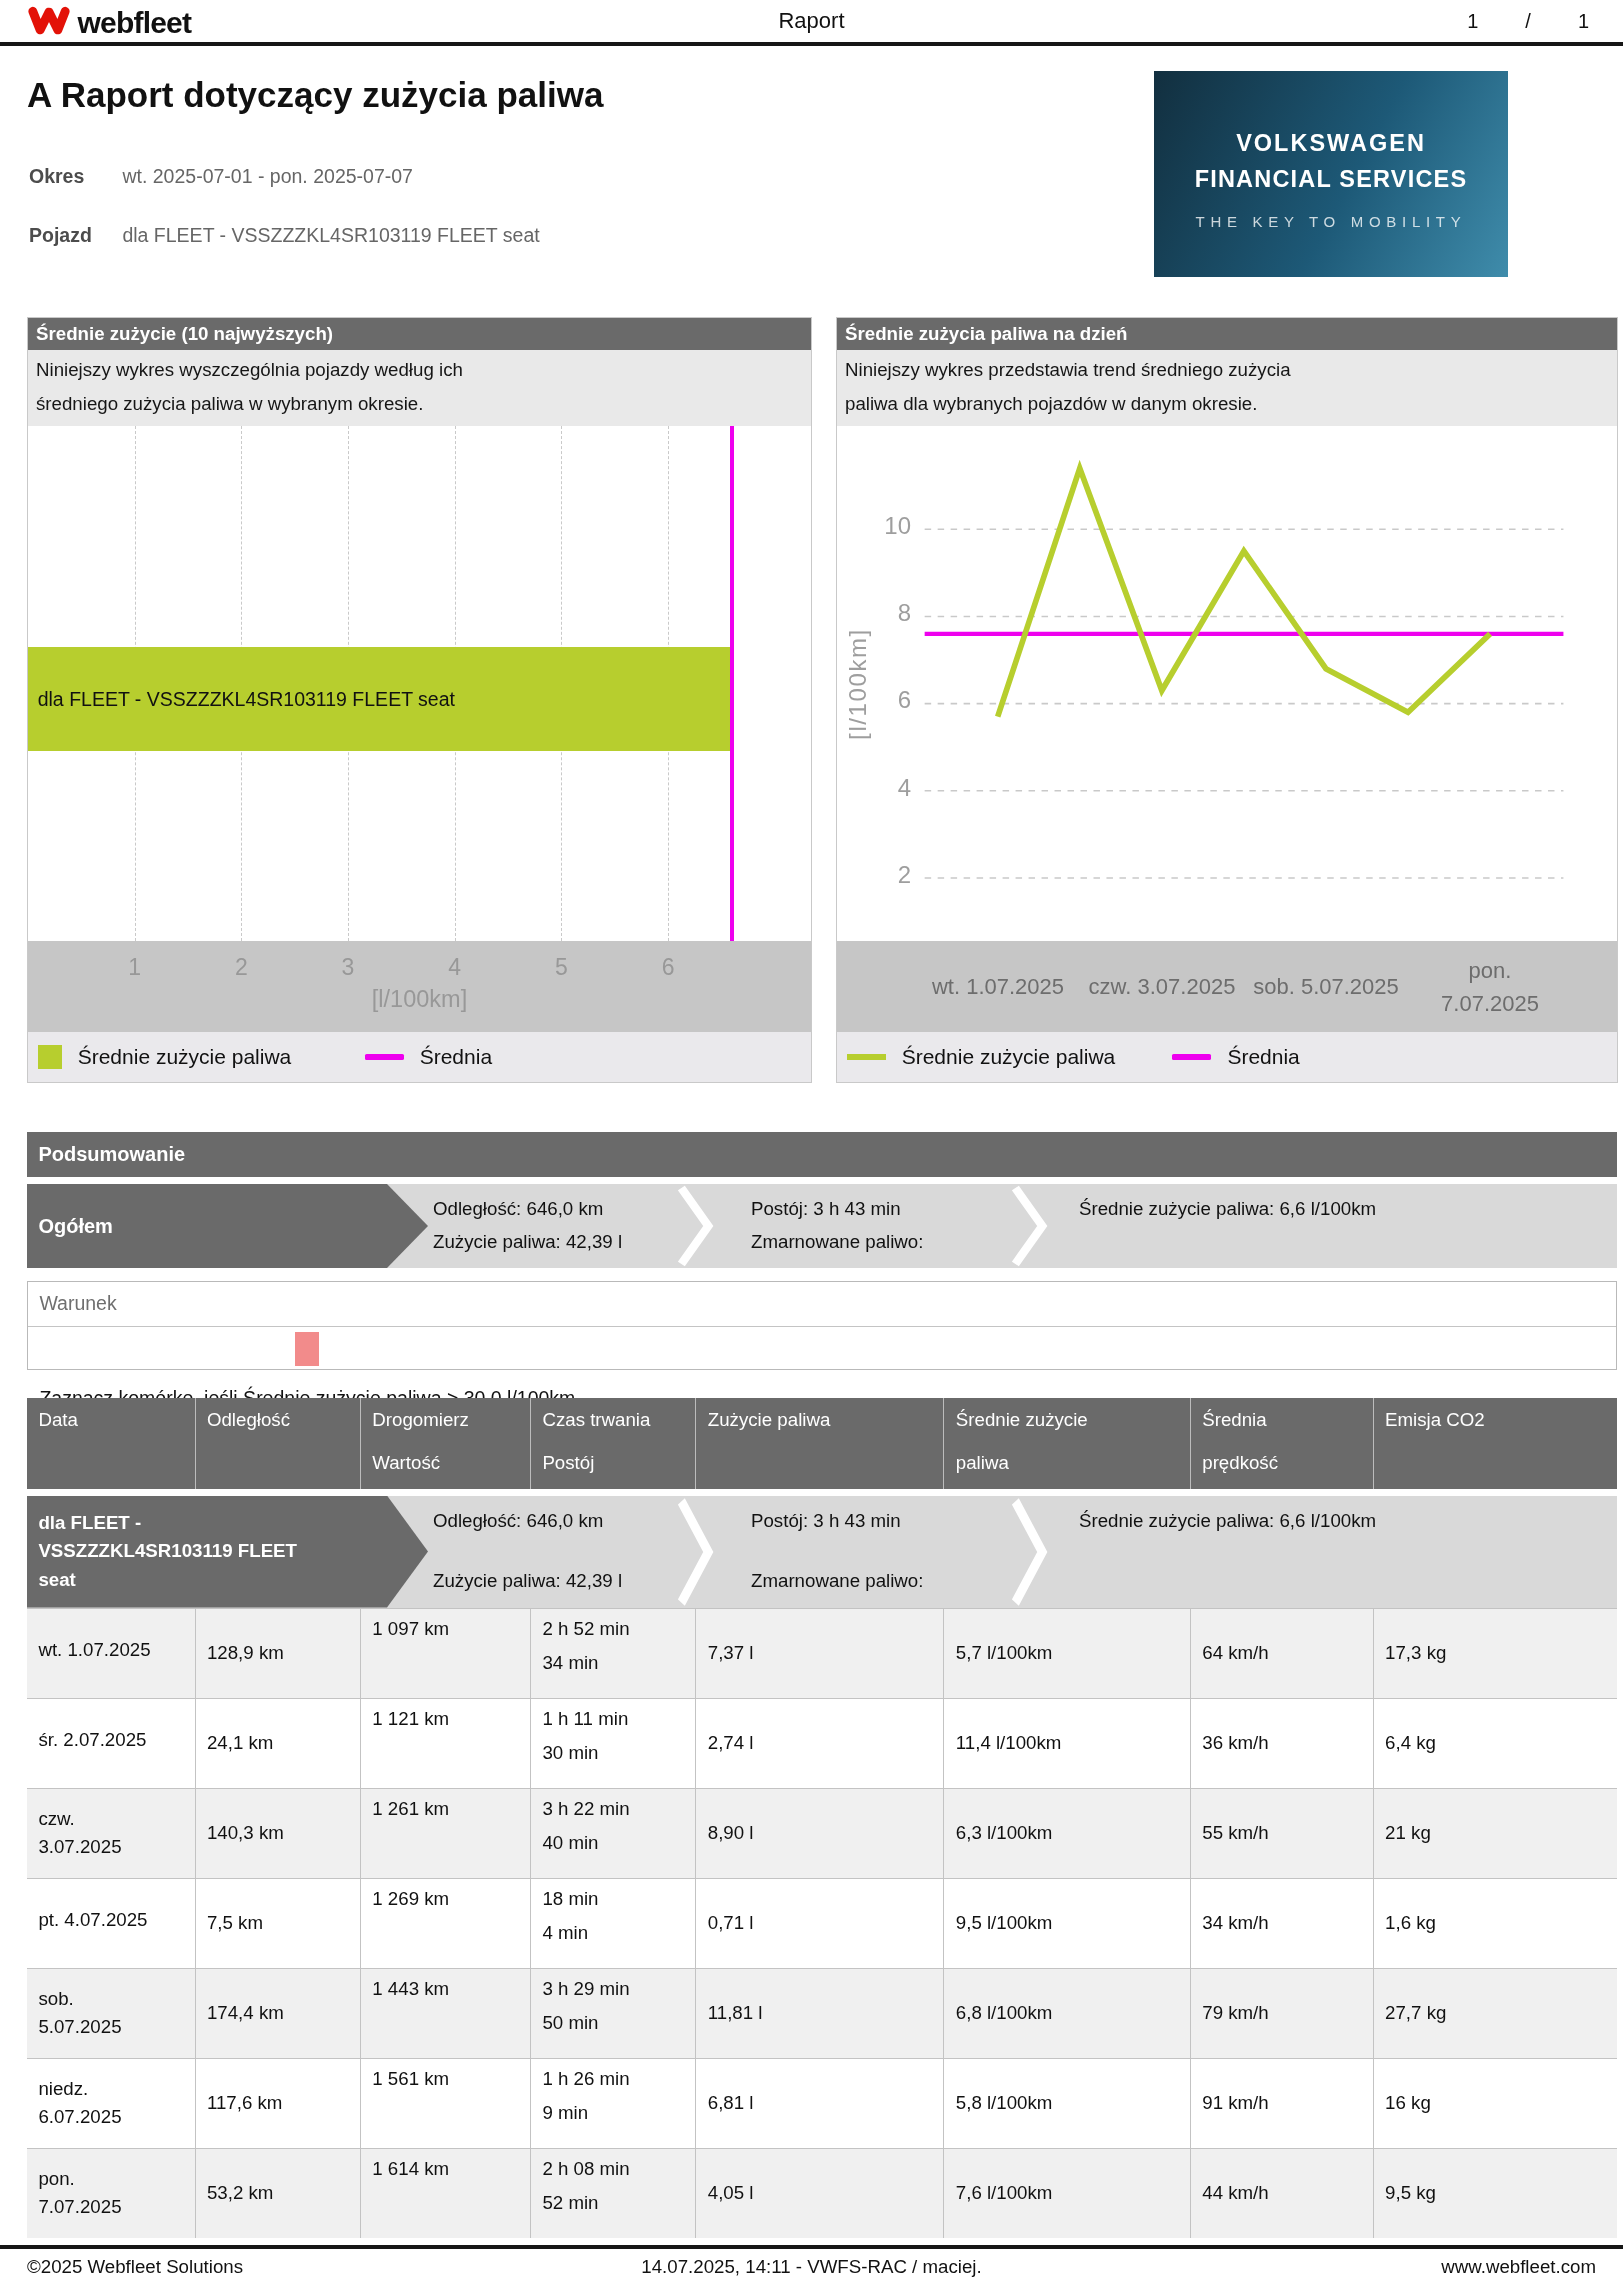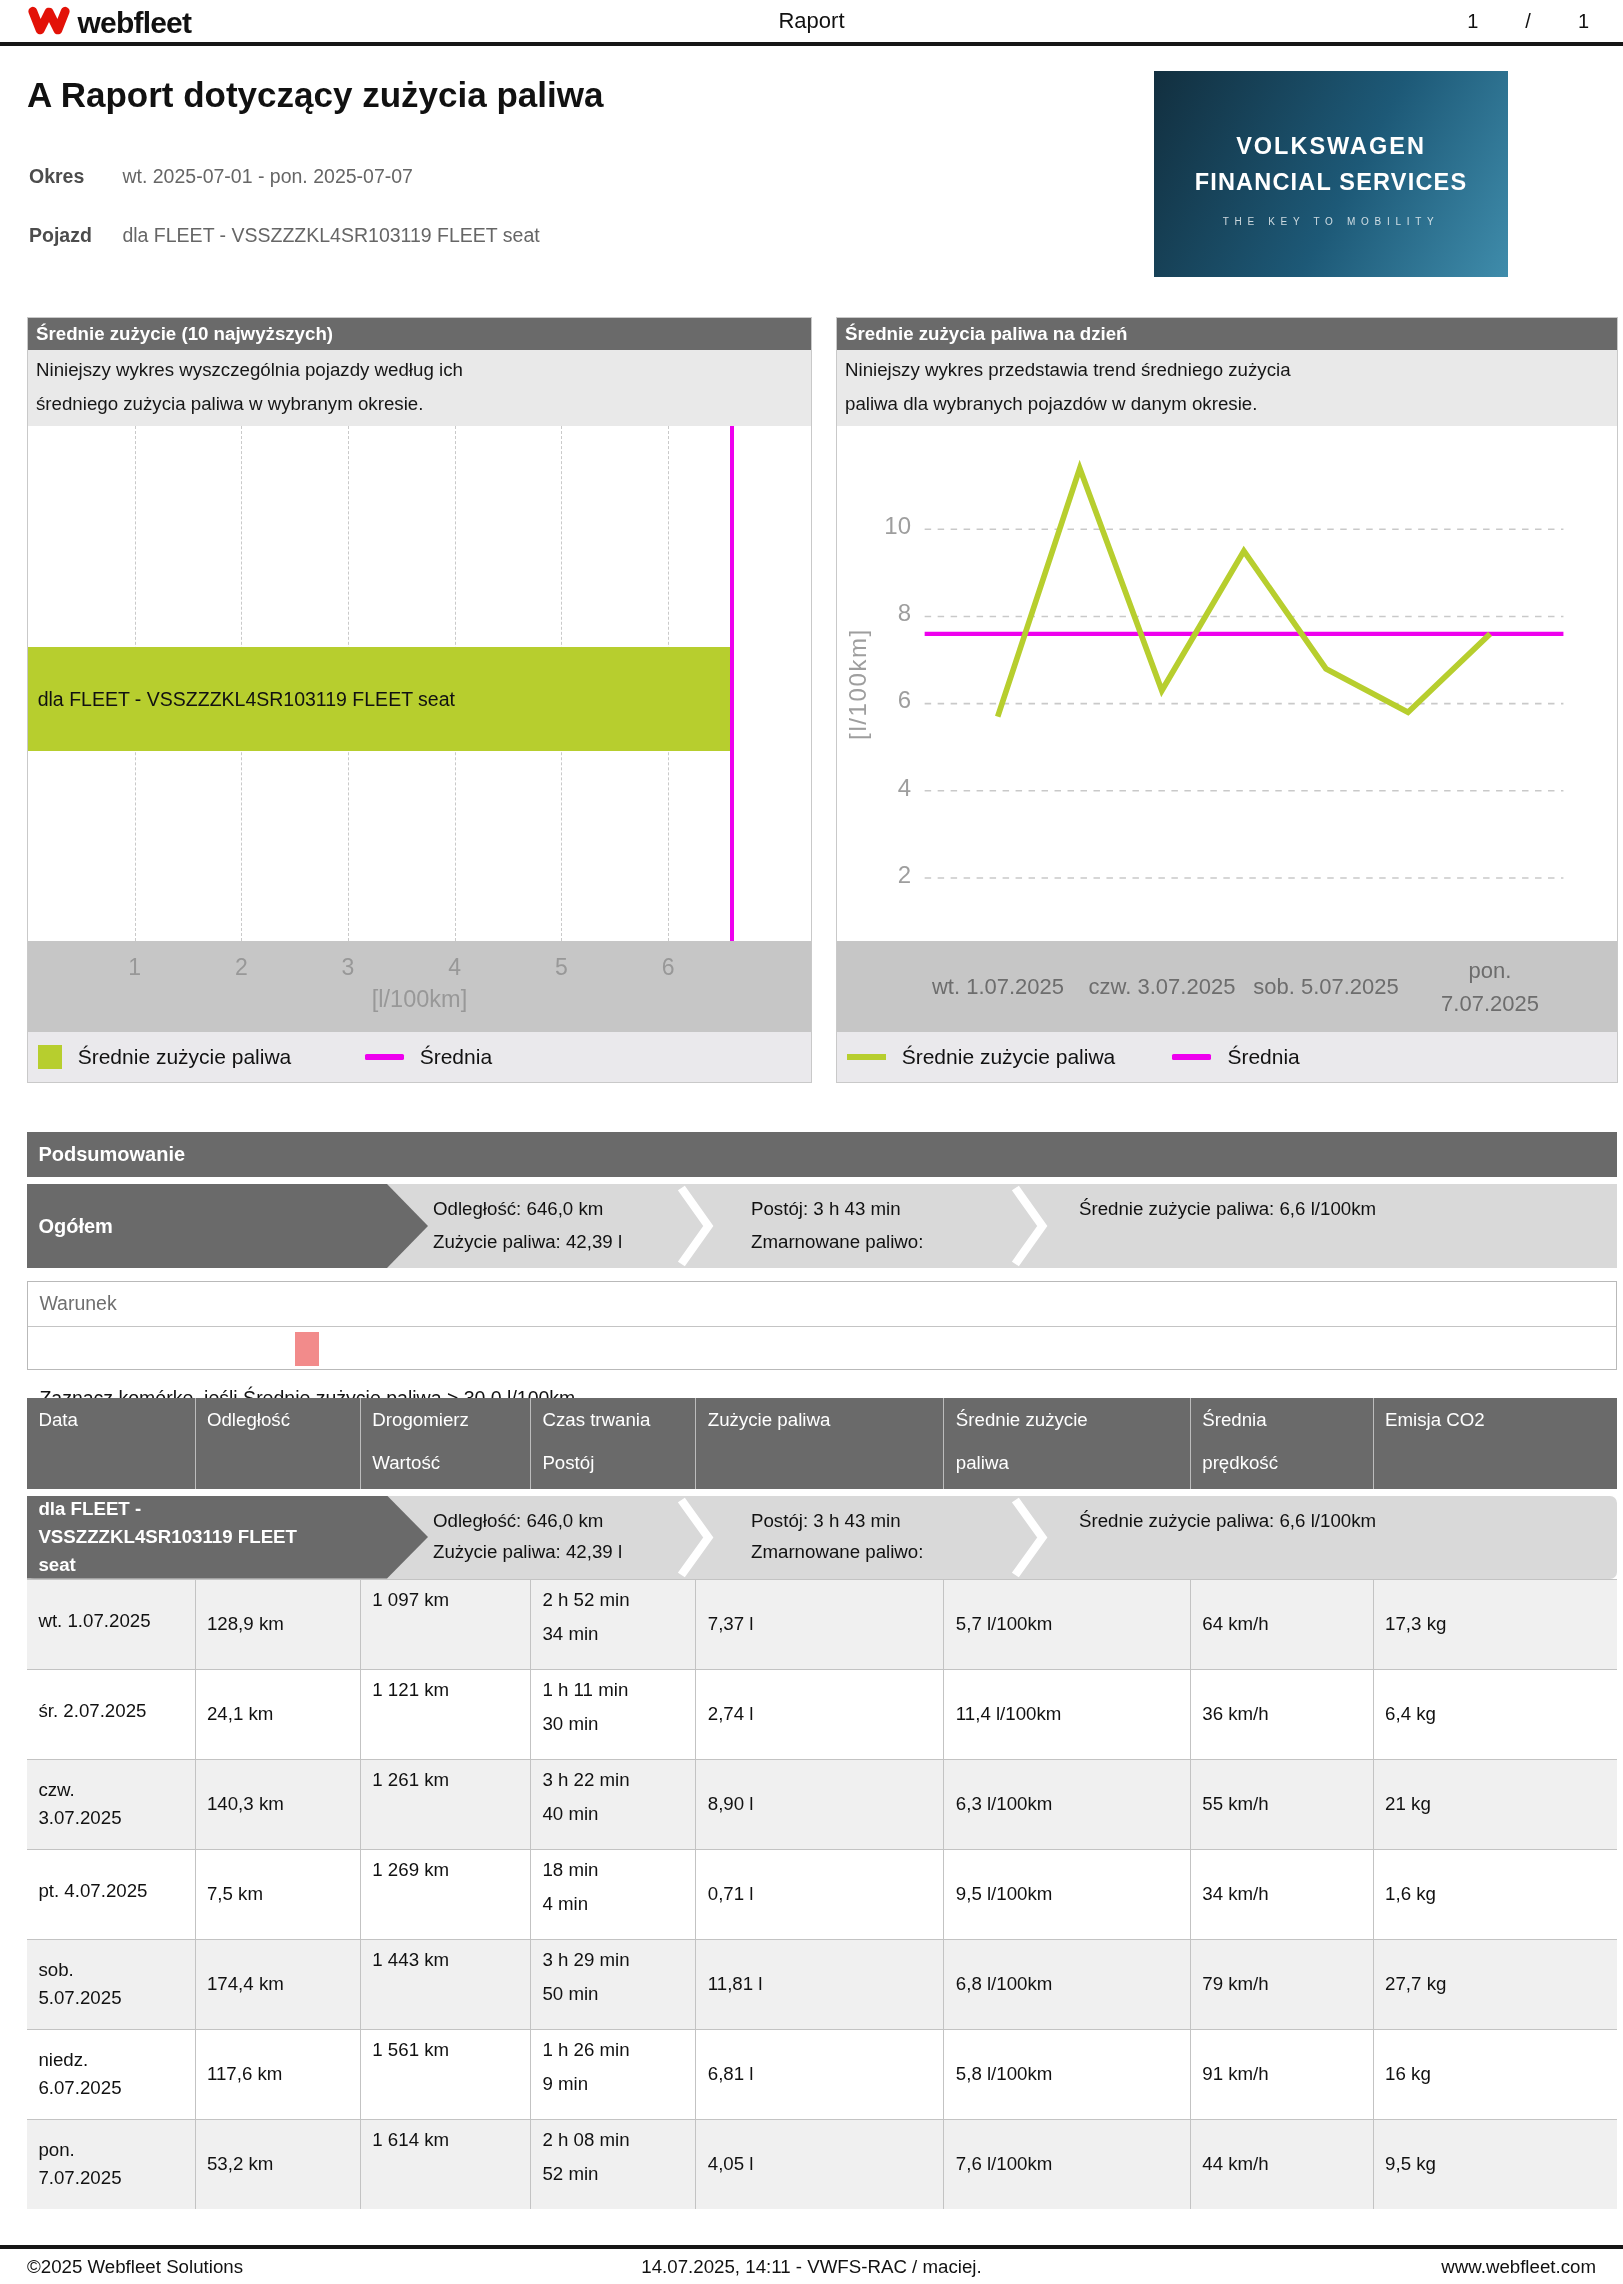--- a/index.html
+++ b/index.html
@@ -21,21 +21,21 @@
   .meta-label{display:inline-block;min-width:88px;font-weight:bold;color:#4c4c4c;}
   .meta-value{color:#666;}
   .meta.okres{top:165px}.meta.pojazd{top:224px}
 
   
   .vw{position:absolute;left:1154px;top:71px;width:354px;height:206px;
       background:linear-gradient(118deg,var(--vwg1) 0%, #1d5977 55%, var(--vwg2) 100%);
       display:flex;flex-direction:column;justify-content:center;align-items:center;gap:9px;padding-top:11.4px;box-sizing:border-box;}
   .vw1{color:#fff;font-weight:bold;font-size:23.5px;letter-spacing:2px;}
   .vw2{color:#fff;font-weight:bold;font-size:23.5px;letter-spacing:1.2px;}
-  .vw3{color:rgba(255,255,255,.78);font-size:10px;letter-spacing:5.7px;margin-top:11.4px;}
+  .vw3{color:rgba(255,255,255,.78);font-size:15px;letter-spacing:5.7px;margin-top:11.4px;}
 
   
   .chart-box{position:absolute;top:317px;border:0.8px solid #c9c9c9;background:#fff;box-sizing:border-box;}
   .chart-box.left{left:27px;width:785px;}
   .chart-box.right{left:836px;width:782px;}
   .c-title{height:32px;line-height:32px;background:var(--dark);color:#fff;font-size:18.7px;font-weight:bold;padding-left:8px;}
   .c-desc{height:76px;background:#e9e9e9;font-size:18.7px;line-height:34px;padding:3.2px 8px 0 8px;box-sizing:border-box;color:#161616;}
   .c-plot{position:relative;height:515px;background:#fff;overflow:hidden;}
   .c-axis{position:relative;height:91px;background:#c6c6c6;}
   .c-legend{position:relative;height:50px;background:#eae9ec;}
@@ -88,21 +88,21 @@
   .cond-text{font-size:19.5px;color:#111;}
 
   
   .tbl{position:absolute;left:27px;width:1590px;top:1398px;}
   .tgrid{display:grid;grid-template-columns:10.6% 10.4% 10.7% 10.4% 15.6% 15.5% 11.5% minmax(0,1fr);}
   .thead{height:91px;background:var(--dark);color:#fff;}
   .thead .hcell{border-right:0.8px solid rgba(255,255,255,.55);padding:11.4px 0 0 11.4px;font-size:18.7px;
                 display:flex;flex-direction:column;gap:21px;box-sizing:border-box;}
   .thead .hcell:last-child{border-right:none;}
   .tbl-gap{height:6.5px;background:#fff;}
-  .chevrow.veh{position:relative;left:0;width:100%;height:83px;border-radius:7px;}
+  .chevrow.veh{position:relative;left:0;width:100%;height:112px;}
   .trow{height:89px;border-top:0.8px solid #c3c3c3;}
   .trow.alt{background:#f0f0f0;} .trow.plain{background:#fff;}
   .tcell{border-right:0.8px solid #c3c3c3;padding-left:11.4px;font-size:18.7px;color:#111;box-sizing:border-box;
          display:flex;align-items:center;}
   .tcell:last-child{border-right:none;}
   .tcell.date{flex-direction:column;align-items:flex-start;justify-content:center;gap:6.5px;}
   .tcell.odo{align-items:flex-start;padding-top:9.7px;}
   .tcell.dur{flex-direction:column;align-items:flex-start;justify-content:space-between;padding-top:9.7px;padding-bottom:24px;}
 
   

